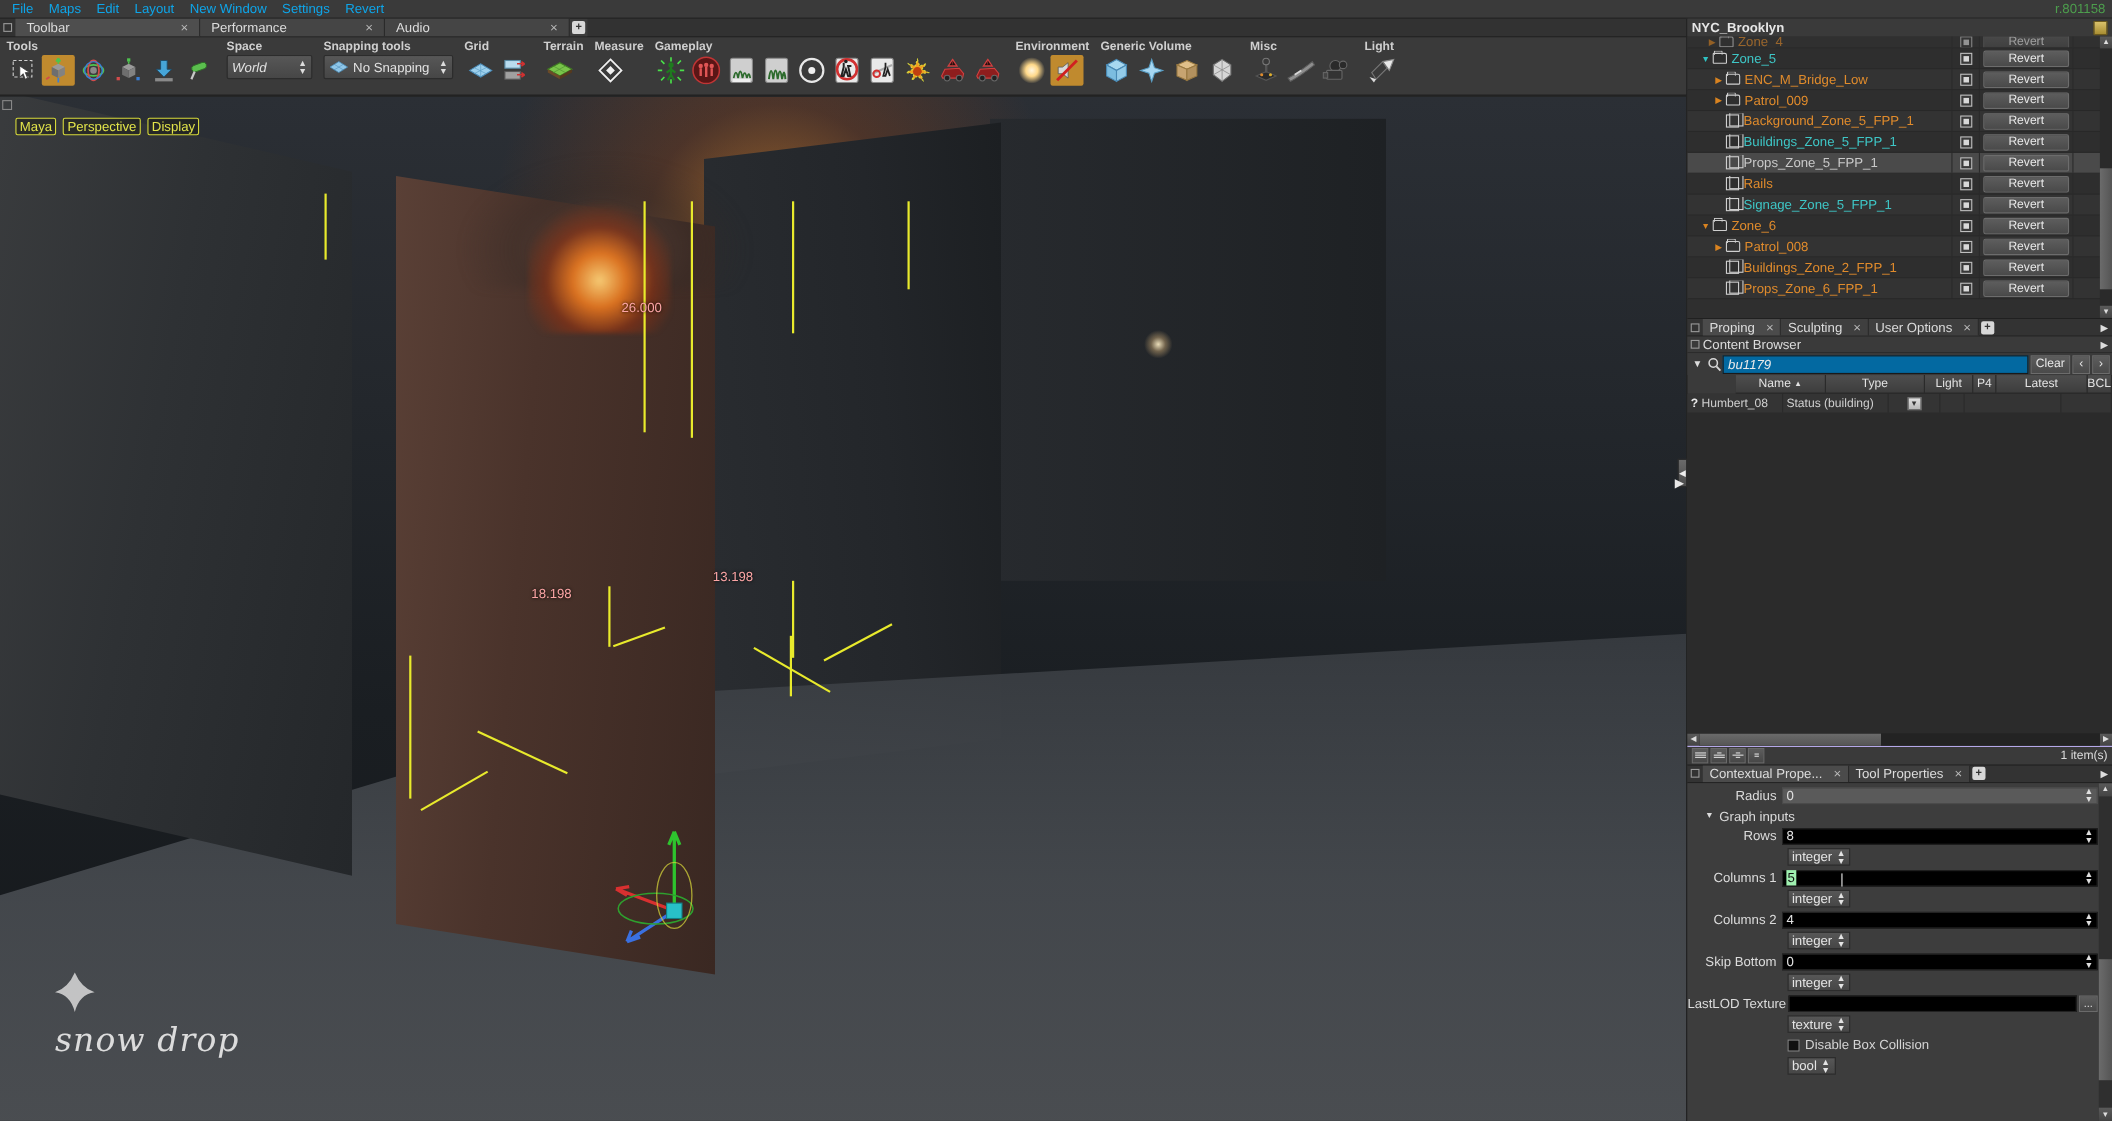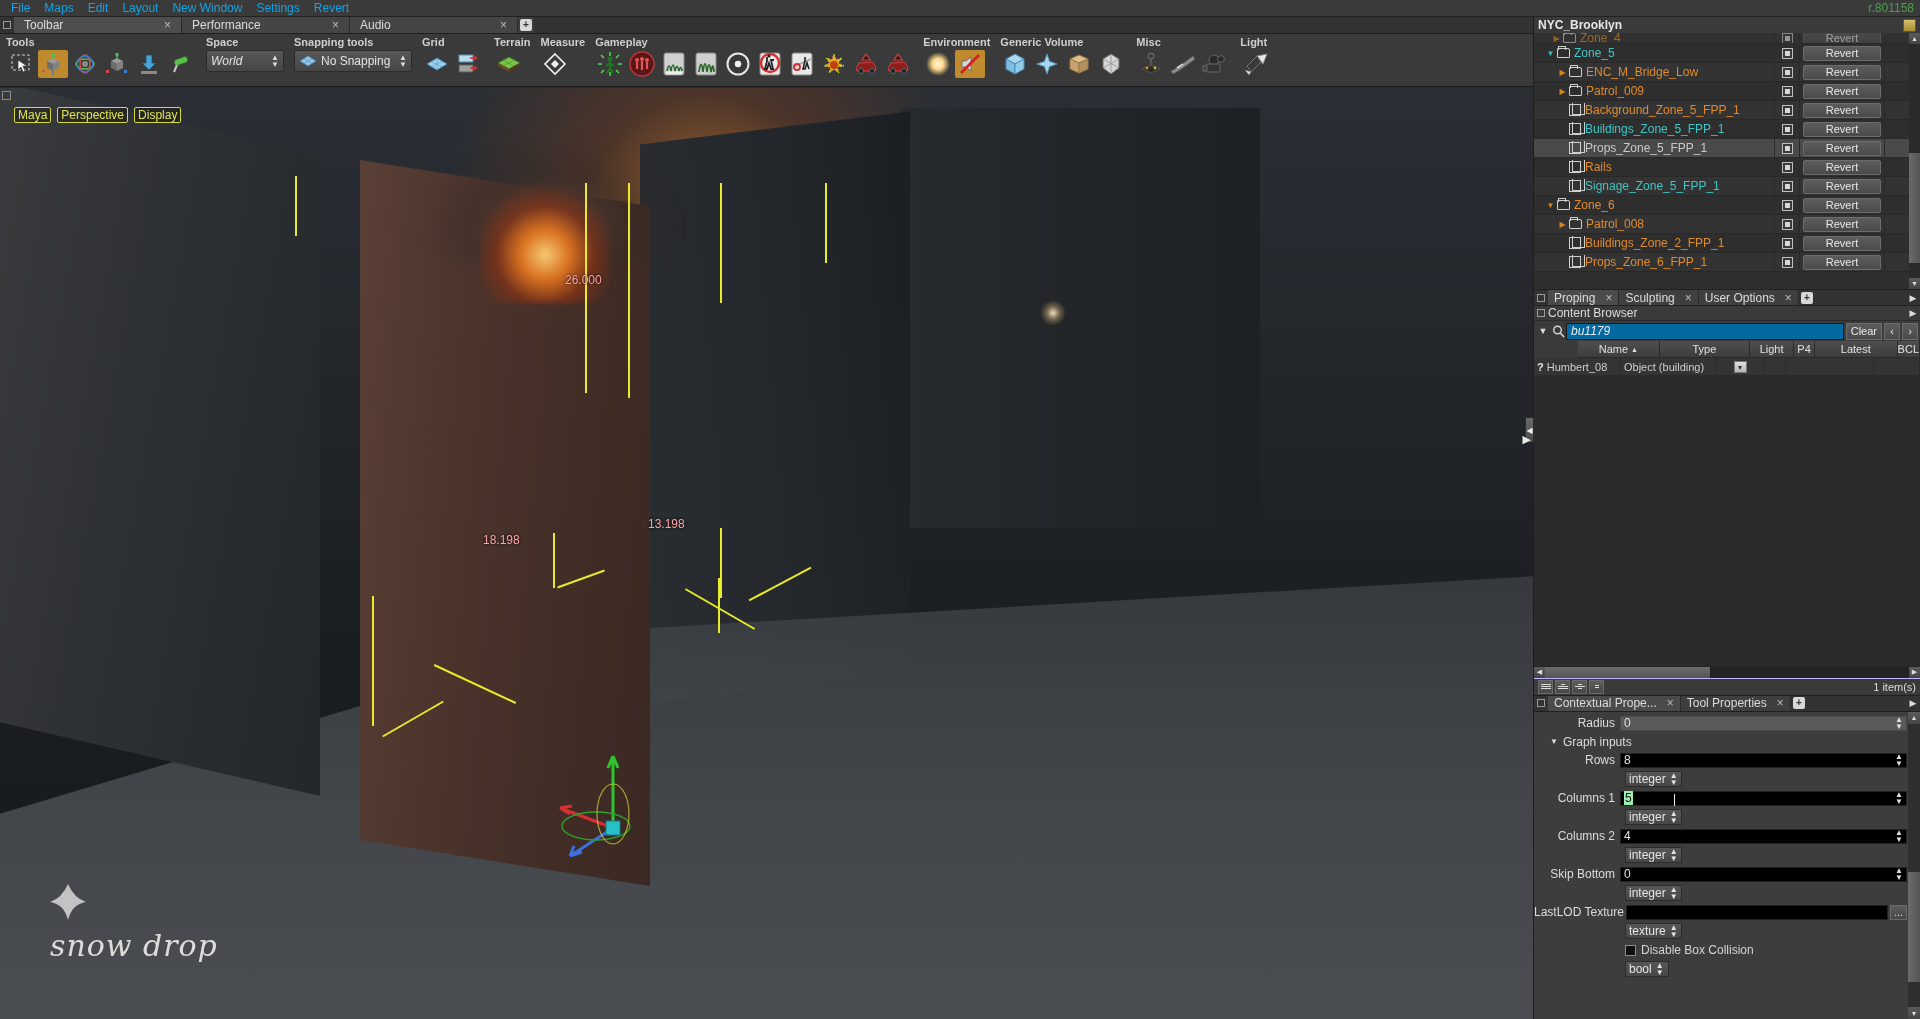--- a/index.html
+++ b/index.html
@@ -924,21 +924,21 @@
     <div class="hc" style="width:88px;">Latest</div>
     <div class="hc" style="flex:1;">BCL</div>
   </div>
 
   <div class="cbbody" style="height:172px;">
     <div class="cbrow">
       <div class="c" style="width:87px;">
         <span style="color:#e8e8e8;font-weight:bold;margin-right:3px;">?</span>
         <span>Humbert_08</span>
       </div>
-      <div class="c" style="width:96px;">Object (building)</div>
+      <div class="c" style="width:96px;">Status (building)</div>
       <div class="c" style="width:47px;justify-content:center;">
         <span style="width:13px;height:12px;background:linear-gradient(#e0e0e0,#b8b8b8);border:1px solid #777;color:#333;font-size:7px;text-align:center;line-height:12px;">▼</span>
       </div>
       <div class="c" style="width:22px;"></div>
       <div class="c" style="width:88px;"></div>
       <div class="c" style="flex:1;"></div>
     </div>
   </div>
 
   <div class="cbhscroll">

